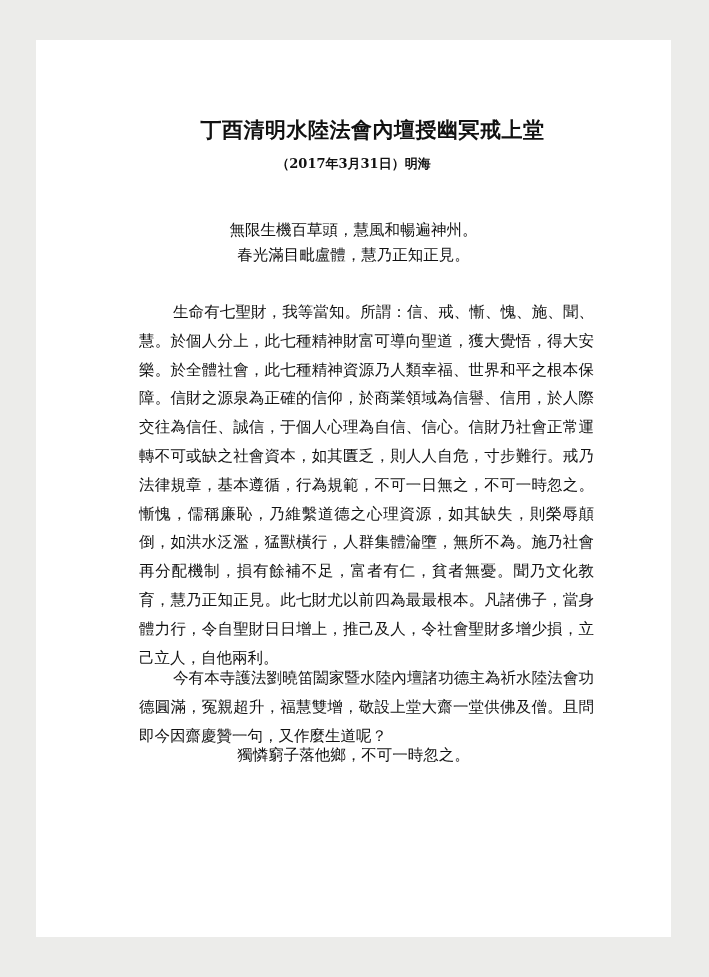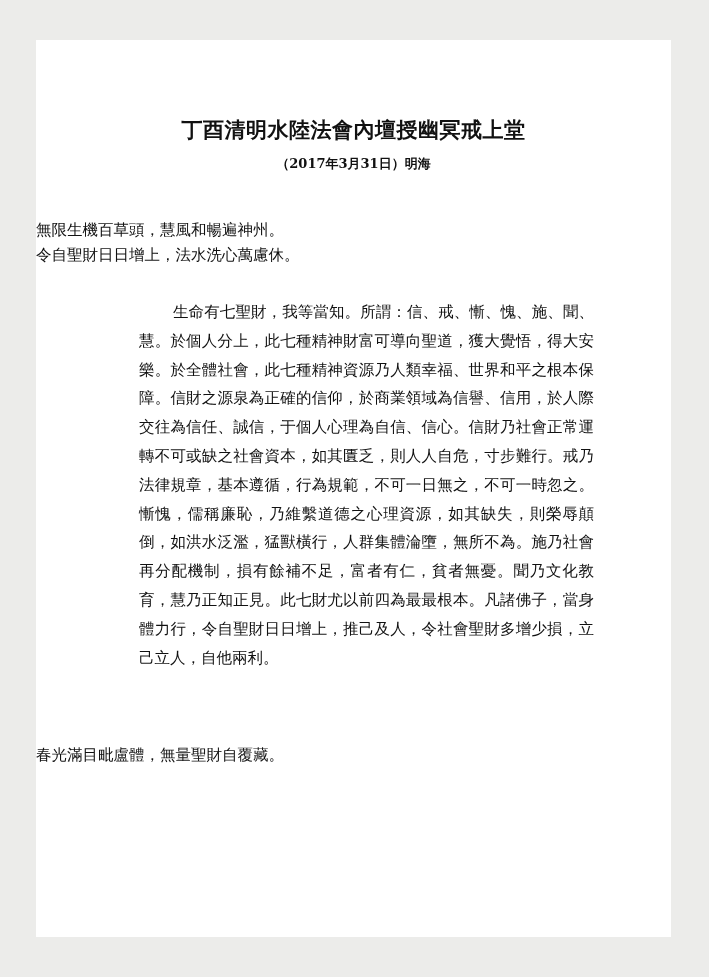--- a/index.html
+++ b/index.html
@@ -26,37 +26,38 @@
     .title {
       position: absolute;
       left: 0;
       width: 100%;
       top: 76px;
       text-align: center;
       font-size: 21px;
       font-weight: bold;
       letter-spacing: 0.5px;
       margin: 0;
+      padding-left: 19px;
     }
     .subtitle {
       position: absolute;
       left: 0;
       width: 100%;
       top: 115px;
       text-align: center;
       font-size: 13px;
       font-weight: bold;
     }
     .subtitle .author {
     }
     .verse {
       position: absolute;
       left: 0;
       width: 100%;
-      text-align: left;
+      text-align: center;
       font-size: 15.5px;
       line-height: 25px;
     }
     .verse .line {
       display: block;
     }
     .verse-top { top: 178px; }
     .verse-bottom { top: 703px; }
     .body-text {
       position: absolute;
@@ -75,22 +76,23 @@
 
 <div class="page">
   <h1 class="title">丁酉清明水陸法會內壇授幽冥戒上堂</h1>
 
   <div class="subtitle">
     <span>（2017年3月31日）</span><span class="author">明海</span>
   </div>
 
   <div class="verse verse-top">
     <span class="line">無限生機百草頭，慧風和暢遍神州。</span>
-    <span class="line">令自聖財日日增上，法水洗心萬慮休。</span>
+    <span class="line">春光滿目毗盧體，慧乃正知正見。</span>
   </div>
 
   <p class="body-text para-1">生命有七聖財，我等當知。所謂：信、戒、慚、愧、施、聞、慧。於個人分上，此七種精神財富可導向聖道，獲大覺悟，得大安樂。於全體社會，此七種精神資源乃人類幸福、世界和平之根本保障。信財之源泉為正確的信仰，於商業領域為信譽、信用，於人際交往為信任、誠信，于個人心理為自信、信心。信財乃社會正常運轉不可或缺之社會資本，如其匱乏，則人人自危，寸步難行。戒乃法律規章，基本遵循，行為規範，不可一日無之，不可一時忽之。慚愧，儒稱廉恥，乃維繫道德之心理資源，如其缺失，則榮辱顛倒，如洪水泛濫，猛獸橫行，人群集體淪墮，無所不為。施乃社會再分配機制，損有餘補不足，富者有仁，貧者無憂。聞乃文化教育，慧乃正知正見。此七財尤以前四為最最根本。凡諸佛子，當身體力行，令自聖財日日增上，推己及人，令社會聖財多增少損，立己立人，自他兩利。</p>
 
+  <p class="body-text para-2">今有本寺護法劉曉笛闔家暨水陸內壇諸功德主為祈水陸法會功德圓滿，冤親超升，福慧雙增，敬設上堂大齋一堂供佛及僧。且問即今因齋慶贊一句，又作麼生道呢？</p>
 
   <div class="verse verse-bottom">
-    <span class="line">春光滿目毗盧體，無量聖財自覆藏。</span>
+    <span class="line">獨憐窮子落他鄉，不可一時忽之。</span>
   </div>
 </div>
 
 </body></html>

